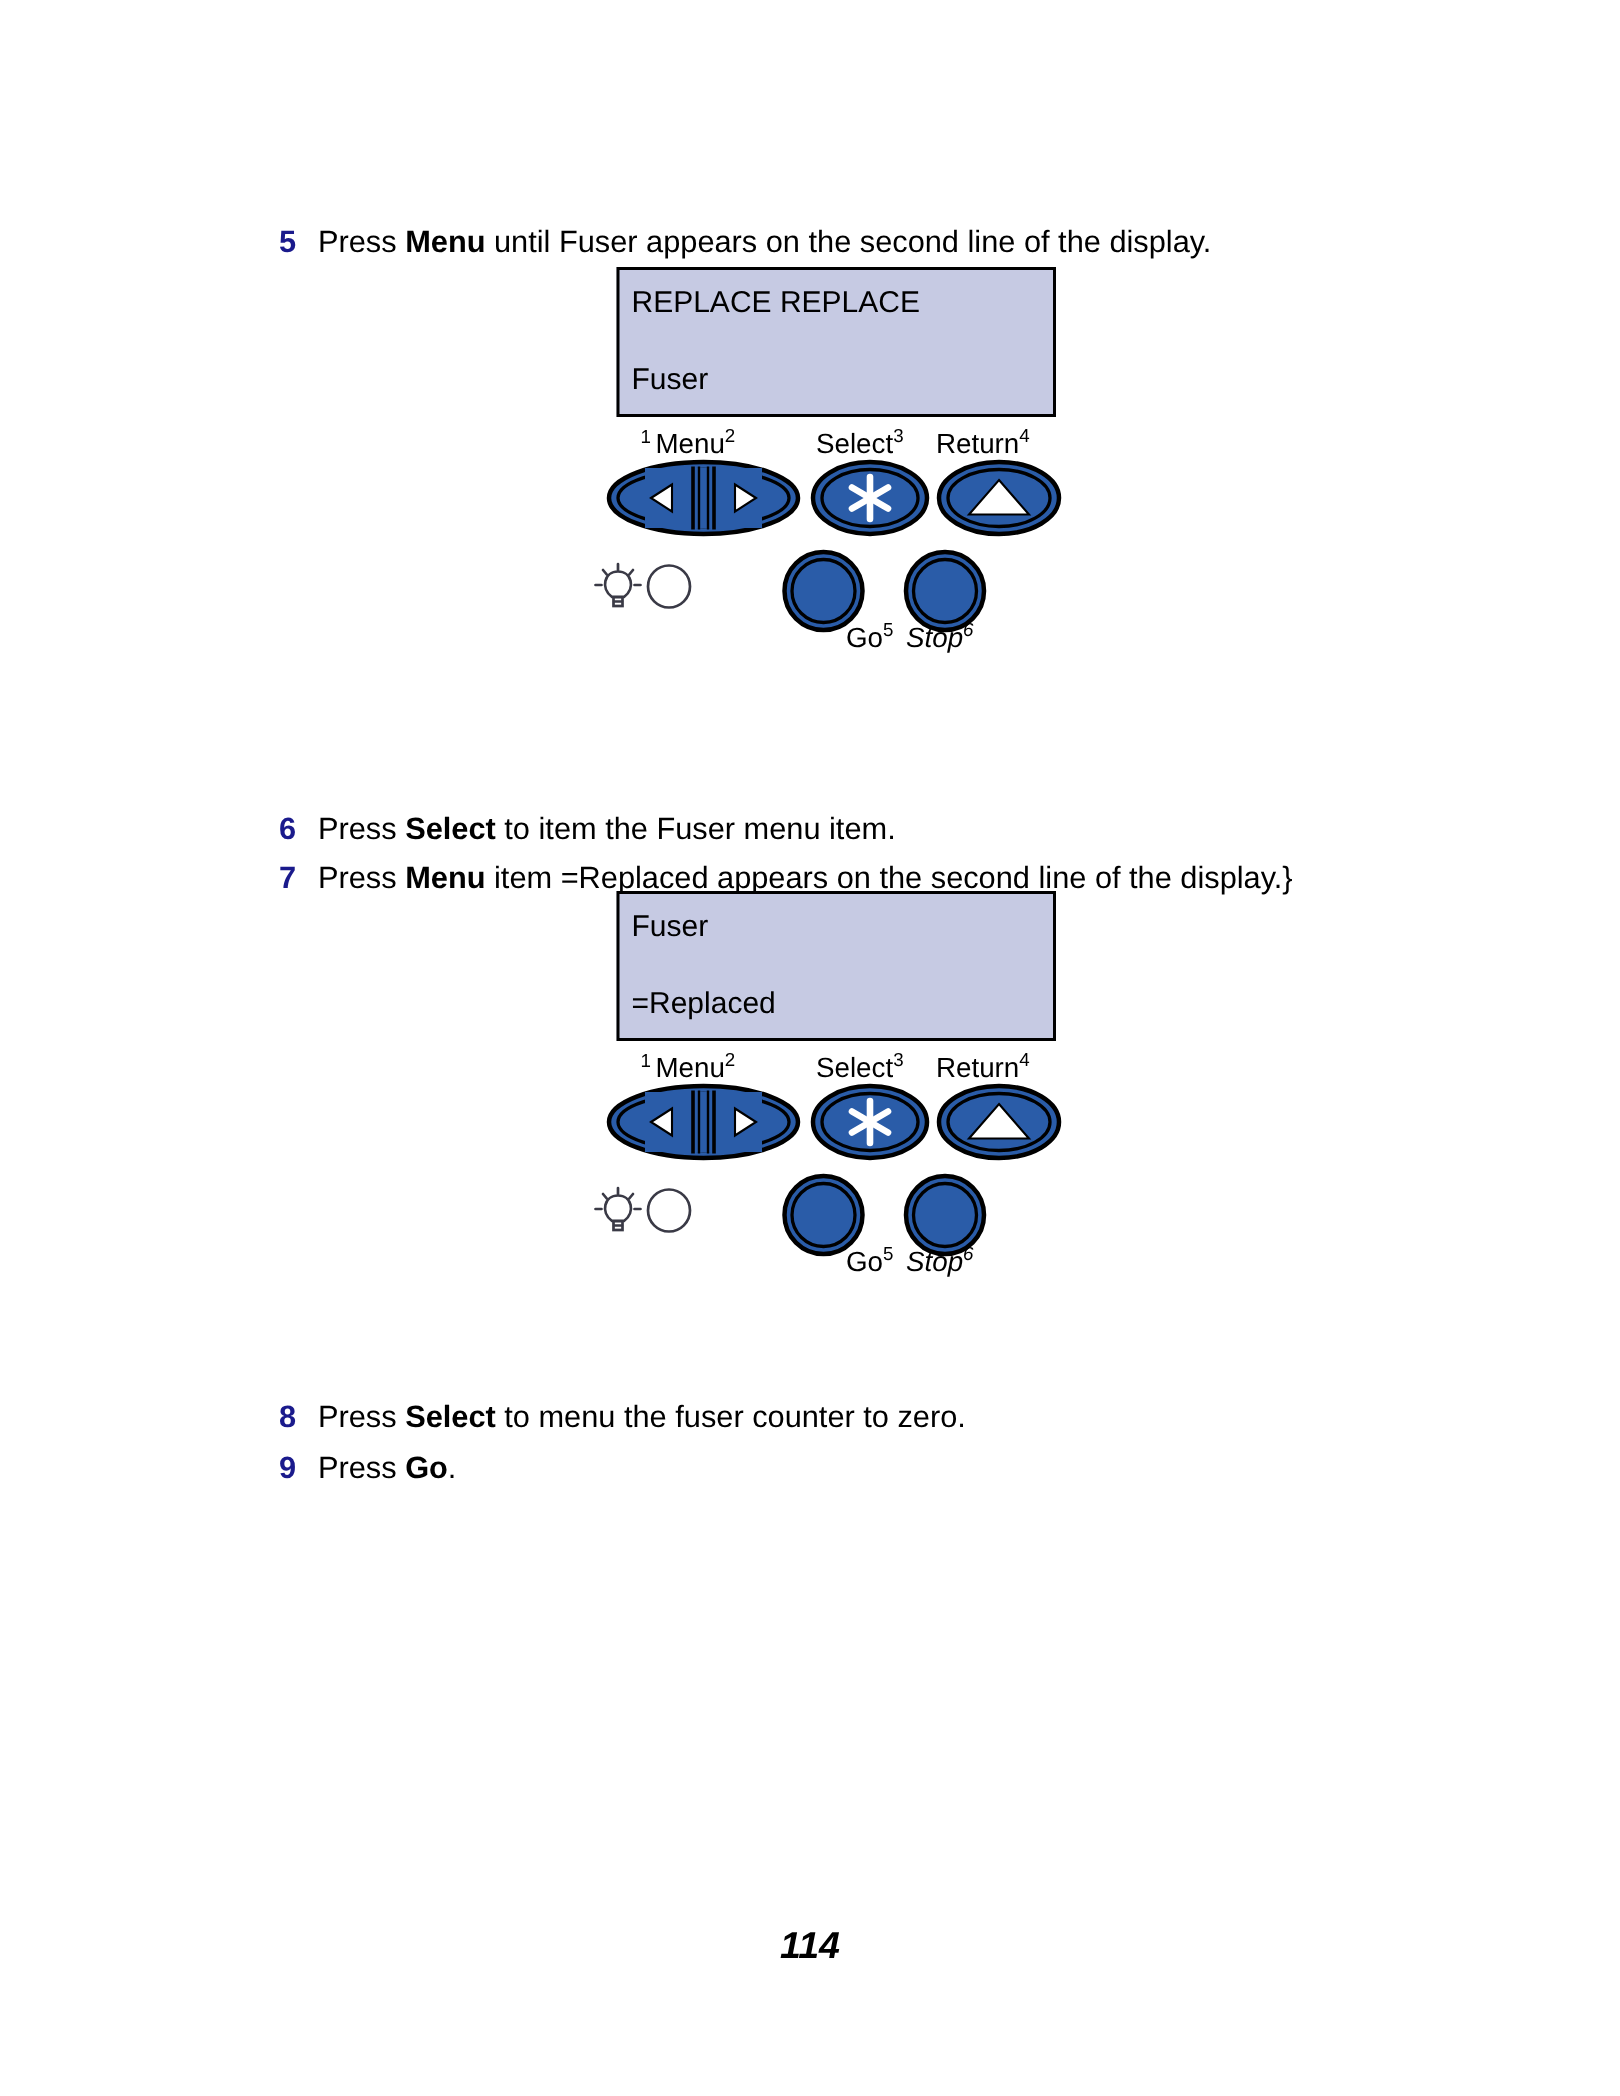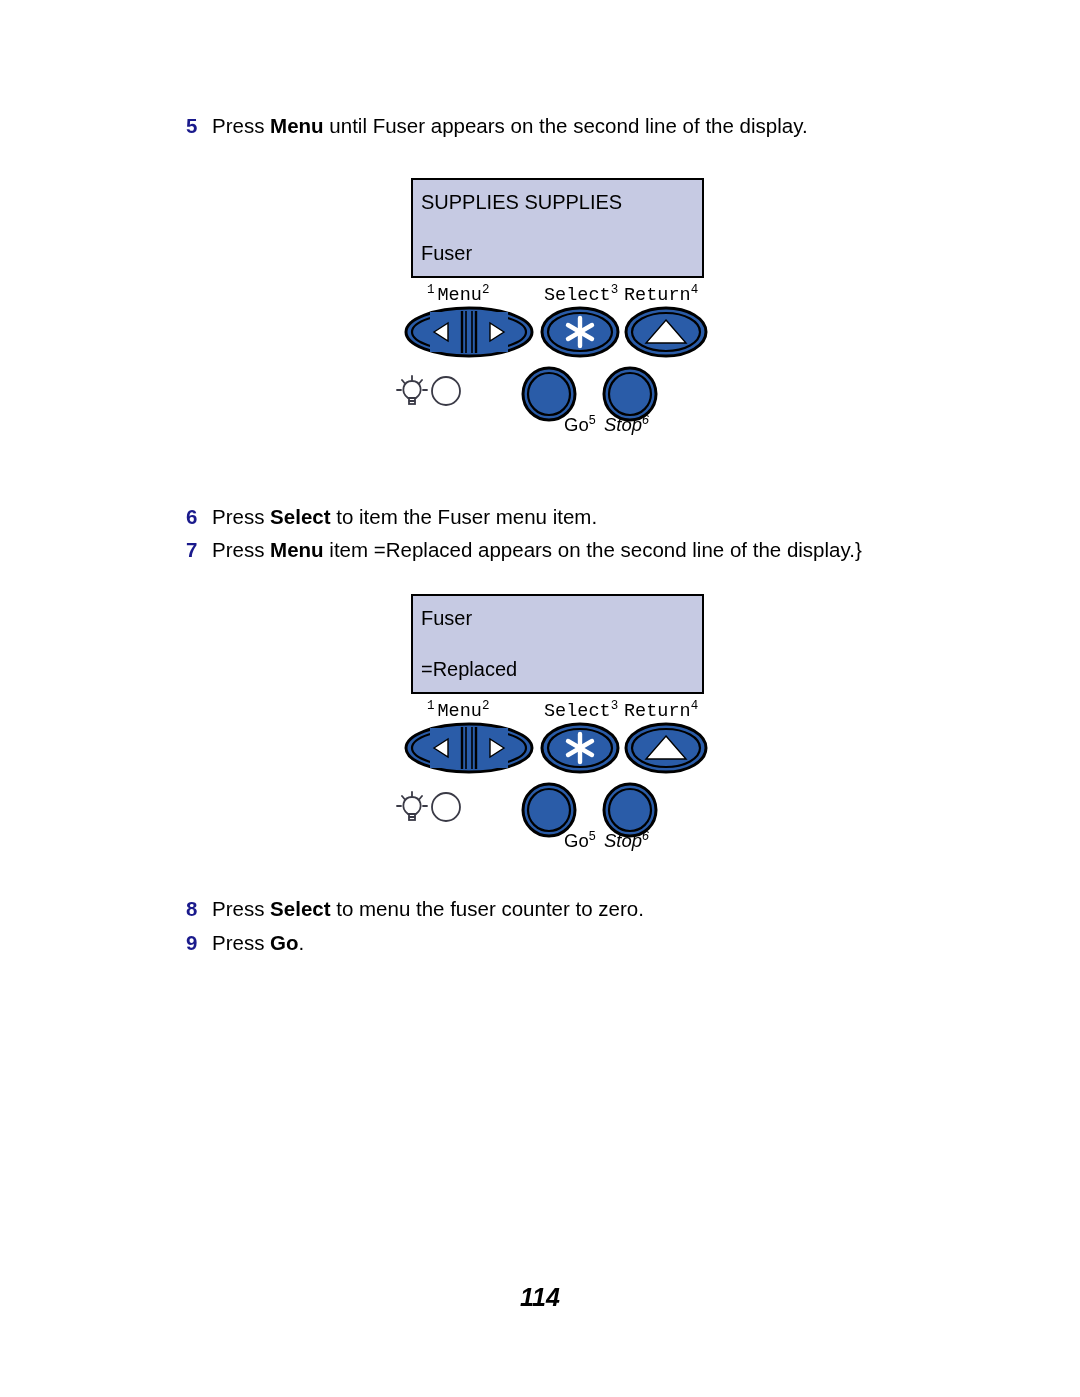--- a/index.html
+++ b/index.html
@@ -27,20 +27,21 @@
   }
   .step-num {
     color: #1a1a8c;
     font-weight: bold;
     font-size: 20.5px;
     width: 26px;
     flex: 0 0 26px;
   }
   .step-text {
     color: #000000;
+    margin-top: 36px;
   }
   .step-text b { font-weight: bold; }
 
   
   .panel {
     position: absolute;
     width: 340px;
     height: 270px;
   }
 
@@ -65,21 +66,20 @@
   .lcd-line-1 { top: 11px; }
   .lcd-line-2 { top: 62px; }
 
   
   .captions {
     position: absolute;
     top: 104px;
     left: 0;
     width: 340px;
     height: 26px;
-    font-family: Liberation Mono, monospace;
   }
   .cap {
     position: absolute;
     font-size: 18.5px;
     white-space: nowrap;
     color: #000000;
   }
   .cap sup, .cap .sup {
     font-size: 12.5px;
     vertical-align: super;
@@ -145,21 +145,21 @@
 <body>
 
 <div class="step" style="left:186px; top:113px;">
   <span class="step-num">5</span>
   <span class="step-text"><span>Press </span><b>Menu</b><span> until Fuser  appears on the second line of the display.</span></span>
 </div>
 
 <div class="panel" style="left:396px; top:178px;">
 
   <div class="lcd">
-    <div class="lcd-line lcd-line-1">SUPPLIES SUPPLIES</div>
+    <div class="lcd-line lcd-line-1">REPLACE REPLACE</div>
     <div class="lcd-line lcd-line-2">Fuser</div>
   </div>
 
   <div class="captions">
     <div class="cap cap-menu"><span class="presup">1</span><span>Menu</span><span class="sup">2</span></div>
     <div class="cap cap-select"><span>Select</span><span class="sup">3</span></div>
     <div class="cap cap-return"><span>Return</span><span class="sup">4</span></div>
   </div>
 
   <div class="btn-row-top">

